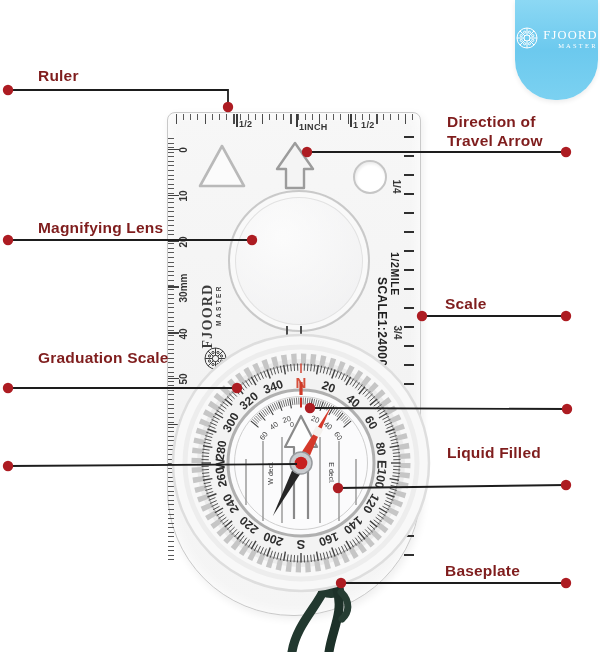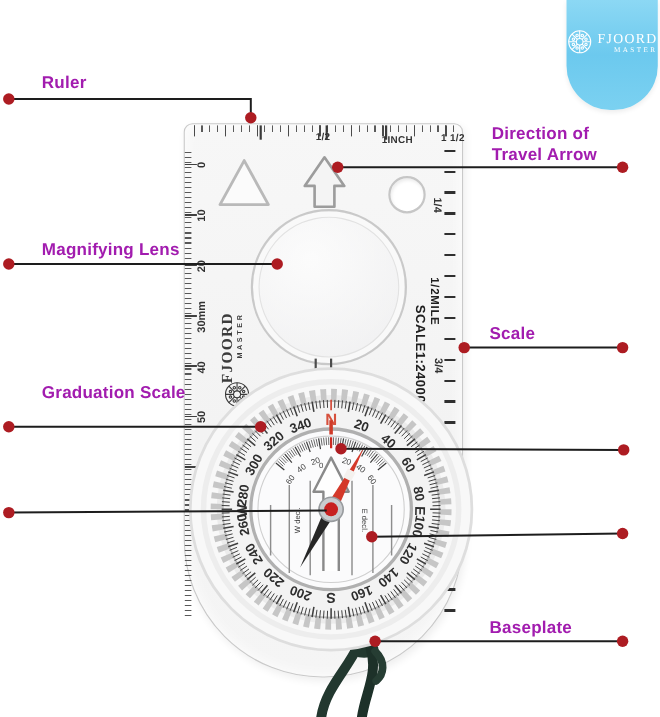--- a/index.html
+++ b/index.html
@@ -1,34 +1,34 @@
 <!DOCTYPE html>
 <html><head>
 <meta charset="utf-8">
 <style>
   html,body{margin:0;padding:0;background:#ffffff;}
   #stage{position:relative;width:600px;height:652px;background:#ffffff;overflow:hidden;
          font-family:"Liberation Sans",sans-serif;}
   .abs{position:absolute;}
   
-  .annot{position:absolute;font-size:15.5px;font-weight:bold;color:#a21caf;
+  .annot{position:absolute;font-size:15.5px;font-weight:bold;color:#7f1d1d;
          letter-spacing:.2px;line-height:19px;white-space:nowrap;}
   
   #plate{position:absolute;left:167px;top:112px;width:252px;height:502px;
          background:linear-gradient(180deg,#f7f7f7 0%,#f3f3f3 55%,#f5f5f5 100%);
          border:1.5px solid #c9c9c9;border-radius:8px 8px 126px 126px;
          box-shadow:inset 0 0 14px rgba(255,255,255,.9), 2px 3px 8px rgba(0,0,0,.07);}
   
   #inch-ticks{position:absolute;left:176px;top:114px;width:240px;height:13px;
      background-image:
        repeating-linear-gradient(90deg,#4a4a4a 0 1.3px,transparent 1.3px 28.6px),
        repeating-linear-gradient(90deg,#5a5a5a 0 1px,transparent 1px 7.15px);
      background-size:auto 10px,auto 6px;background-repeat:repeat-x,repeat-x;}
   .inch-major{position:absolute;top:114px;width:1.6px;height:13px;background:#3a3a3a;}
-  .inch-label{position:absolute;font-size:9px;font-weight:bold;color:#333;letter-spacing:.3px;margin-left:48px;}
+  .inch-label{position:absolute;font-size:9px;font-weight:bold;color:#333;letter-spacing:.3px;}
   
   #mm-minor{position:absolute;left:168px;top:138px;width:6px;height:422px;
      background-image:repeating-linear-gradient(180deg,#585858 0 1px,transparent 1px 4.58px);}
   #mm-major{position:absolute;left:168px;top:149px;width:11px;height:320px;
      background-image:repeating-linear-gradient(180deg,#3f3f3f 0 1.4px,transparent 1.4px 45.8px);}
   .mm-label{position:absolute;width:40px;height:12px;text-align:center;font-size:10px;
      font-weight:bold;color:#333;transform:rotate(-90deg);}
   
   #edge-ticks{position:absolute;left:404px;top:136px;width:10px;height:424px;
      background-image:repeating-linear-gradient(180deg,#2f2f2f 0 2px,transparent 2px 19px);}
@@ -468,20 +468,21 @@
 
   <div class="annot" style="left:38px;top:66px;">Ruler</div>
   <div class="annot" style="left:38px;top:218px;">Magnifying Lens</div>
   <div class="annot" style="left:38px;top:348px;">Graduation Scale</div>
   <div class="annot" style="left:447px;top:112px;">
     <div>Direction of</div>
     <div>Travel Arrow</div>
   </div>
   <div class="annot" style="left:445px;top:294px;">Scale</div>
   <div class="annot" style="left:447px;top:443px;">
+    <div>Liquid Filled</div>
   </div>
   <div class="annot" style="left:445px;top:561px;">Baseplate</div>
 
   <div id="badge">
     <div class="row">
       <svg width="24" height="24" viewBox="-12 -12 24 24">
         <g stroke="#ffffff" fill="none" stroke-width="1">
           <circle r="10"></circle>
             <circle r="3"></circle>
           <g id="badge-rose-spokes">

